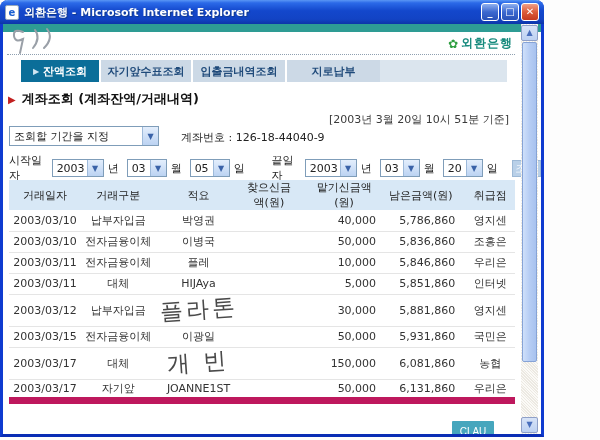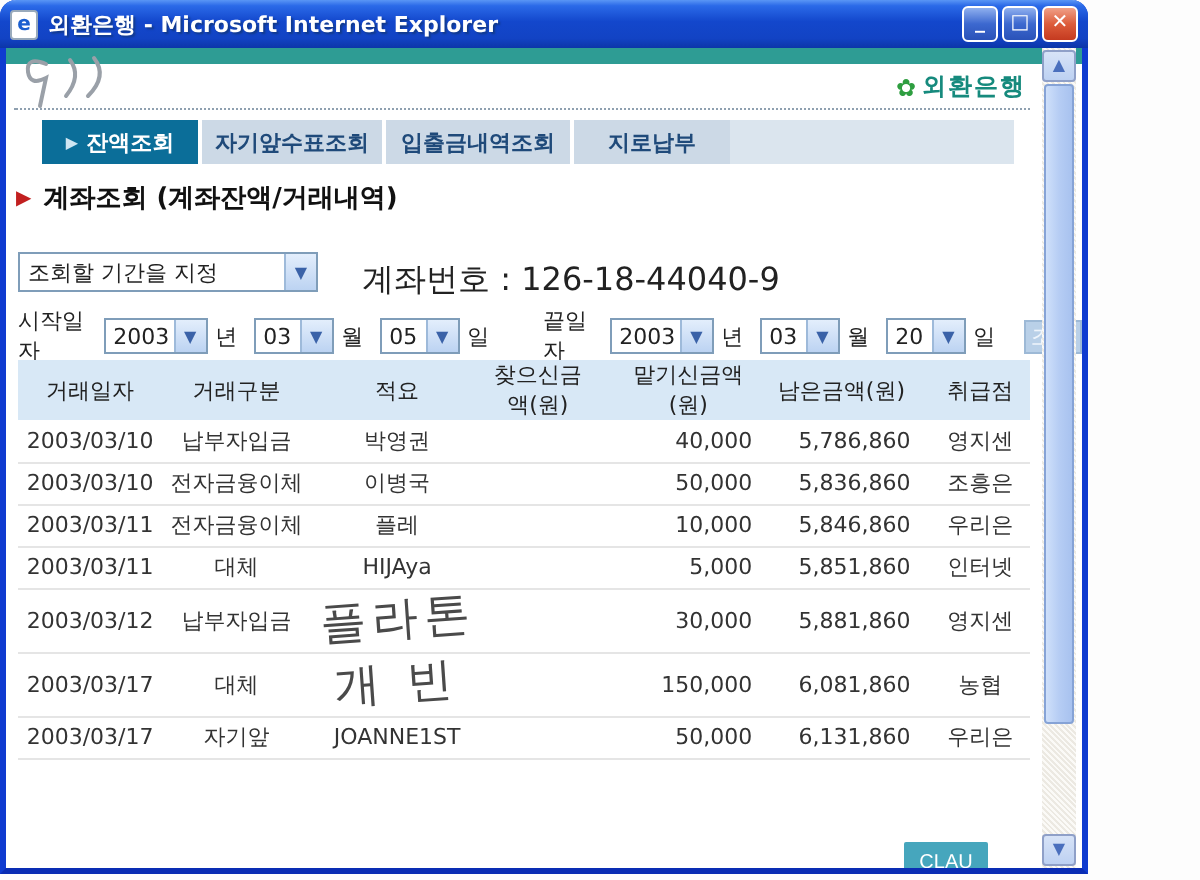--- a/index.html
+++ b/index.html
@@ -45,33 +45,33 @@
   .heading .redarrow { color:#c22020; font-size:10px; }
   .heading .htext { font-size:13px; font-weight:bold; color:#111; }
   .timestamp { position:absolute; right:32px; top:88px; font-size:11px; color:#3a3a3a; }
 
   
   .xpselect { background:#fff; border:1px solid #7f9db9; height:20px; display:flex; align-items:center; font-size:11px; color:#222; }
   .xpselect .val { flex:1; padding:0 4px; white-space:nowrap; overflow:hidden; }
   .xpselect .arrowbox { width:16px; height:100%; background:linear-gradient(180deg,#e3eefc 0%,#bcd3f2 100%);
     border-left:1px solid #9ebada; color:#3a62a8; font-size:8px; display:flex; align-items:center; justify-content:center; }
   .periodbox { position:absolute; left:6px; top:102px; width:150px; }
-  .account { position:absolute; left:178px; top:106px; font-size:16px; color:#222; }
+  .account { position:absolute; left:178px; top:106px; font-size:11px; color:#222; }
   .daterow { position:absolute; left:6px; top:129px; display:flex; align-items:center; font-size:11px; color:#222; }
   .daterow .lbl { margin-right:5px; }
   .daterow .suffix { margin:0 8px 0 4px; }
   .daterow .dsel { height:18px; }
   .dsel.y { width:52px; } .dsel.md { width:40px; }
   .gap20 { width:22px; }
   .btn-disabled { margin-left:6px; width:34px; height:17px; background:#b9d0e8; border:1px solid #9db9d6;
     color:#eef4fb; font-size:11px; text-align:center; line-height:15px; }
 
   
   .txtable { position:absolute; left:6px; top:156px; width:506px; border-collapse:collapse; font-size:11px; color:#333;
-    border-bottom:1px solid #be185d; }
+    border-bottom:7px solid #be185d; }
   .txtable th { background:#d8e8f6; height:23px; font-weight:normal; color:#222; text-align:center; }
   .txtable td { height:21px; border-bottom:1px solid #e5e5e5; background:#fff; overflow:visible; }
   .c-date { width:74px; text-align:center; }
   .c-type { width:88px; text-align:center; }
   .c-desc { width:88px; text-align:center; }
   .c-wd   { width:78px; text-align:right; padding-right:16px; }
   .c-dp   { width:78px; text-align:right; padding-right:10px; }
   .c-bal  { width:82px; text-align:right; padding-right:10px; }
   .c-br   { width:58px; text-align:center; }
   .handwriting { display:inline-block; font-size:23px; color:#4a4a4a; transform:rotate(-4deg);
@@ -125,29 +125,30 @@
         <div class="tab active" style="width:78px">
           <span class="tabarrow">▶</span>
           <span>잔액조회</span>
         </div>
         <div class="tab" style="width:92px">
           <span>자기앞수표조회</span>
         </div>
         <div class="tab" style="width:94px">
           <span>입출금내역조회</span>
         </div>
-        <div class="tab" style="width:80px">
+        <div class="tab" style="width:95px">
           <span>지로납부</span>
         </div>
       </div>
 
       <div class="heading">
         <span class="redarrow">▶</span>
         <span class="htext">계좌조회 (계좌잔액/거래내역)</span>
       </div>
+      <div class="timestamp">[2003년 3월 20일 10시 51분 기준]</div>
 
       <div class="xpselect periodbox">
         <span class="val">조회할 기간을 지정</span>
         <span class="arrowbox">▼</span>
       </div>
       <div class="account">
         <span>계좌번호 :</span>
         <span>126-18-44040-9</span>
       </div>
 
@@ -240,20 +241,29 @@
             <tr>
               <td class="c-date">2003/03/12</td>
               <td class="c-type">납부자입금</td>
               <td class="c-desc"><span class="handwriting">플라톤</span></td>
               <td class="c-wd"></td>
               <td class="c-dp">30,000</td>
               <td class="c-bal">5,881,860</td>
               <td class="c-br">영지센</td>
             </tr>
             <tr>
+              <td class="c-date">2003/03/15</td>
+              <td class="c-type">전자금융이체</td>
+              <td class="c-desc">이광일</td>
+              <td class="c-wd"></td>
+              <td class="c-dp">50,000</td>
+              <td class="c-bal">5,931,860</td>
+              <td class="c-br">국민은</td>
+            </tr>
+            <tr>
               <td class="c-date">2003/03/17</td>
               <td class="c-type">대체</td>
               <td class="c-desc"><span class="handwriting">개 빈</span></td>
               <td class="c-wd"></td>
               <td class="c-dp">150,000</td>
               <td class="c-bal">6,081,860</td>
               <td class="c-br">농협</td>
             </tr>
             <tr>
               <td class="c-date">2003/03/17</td>

